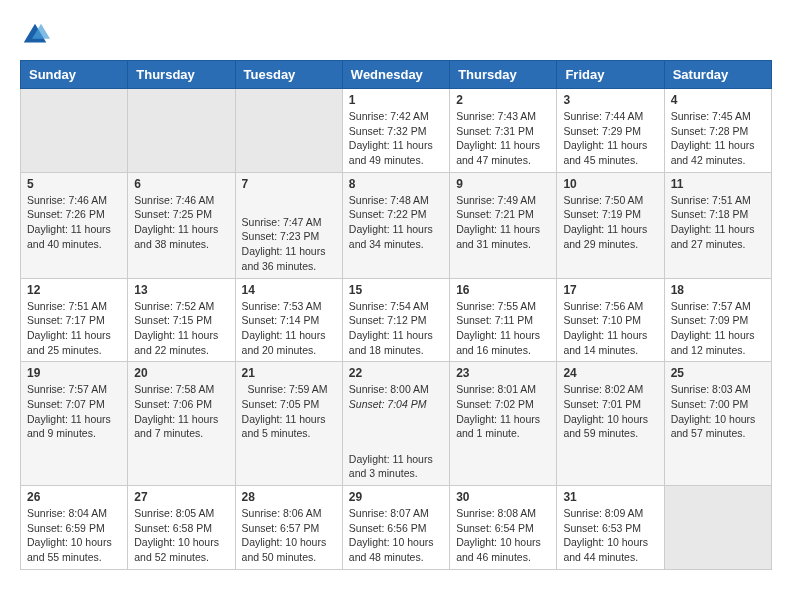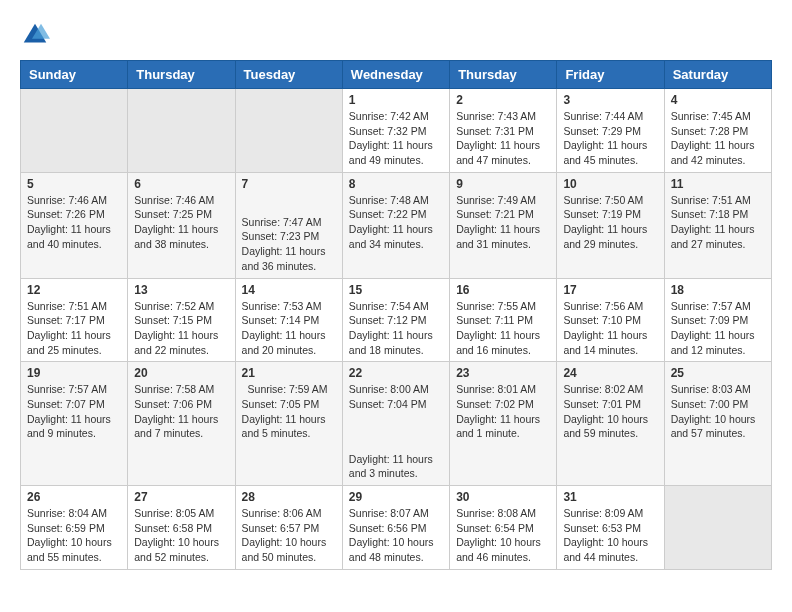--- a/index.html
+++ b/index.html
@@ -250,21 +250,21 @@
         </td>
         <td>
           <span class="day-num">21</span>
           <div style="line-height: 1.4; margin-left: 6px;">Sunrise: 7:59 AM</div>
           <div style="line-height: 1.4;">Sunset: 7:05 PM</div>
           <div style="line-height: 1.4;">Daylight: 11 hours and 5 minutes.</div>
         </td>
         <td>
           <span class="day-num">22</span>
           <div style="line-height: 1.4;">Sunrise: 8:00 AM</div>
-          <div style="line-height: 1.4;">Sunset: 7:04 PM</div>
+          <div style="line-height: 1.4; font-style: italic;">Sunset: 7:04 PM</div>
           <div style="line-height: 1.4; margin-top: 40px;">Daylight: 11 hours and 3 minutes.</div>
         </td>
         <td>
           <span class="day-num">23</span>
           <div style="line-height: 1.4;">Sunrise: 8:01 AM</div>
           <div style="line-height: 1.4;">Sunset: 7:02 PM</div>
           <div style="line-height: 1.4;">Daylight: 11 hours and 1 minute.</div>
         </td>
         <td>
           <span class="day-num">24</span>

